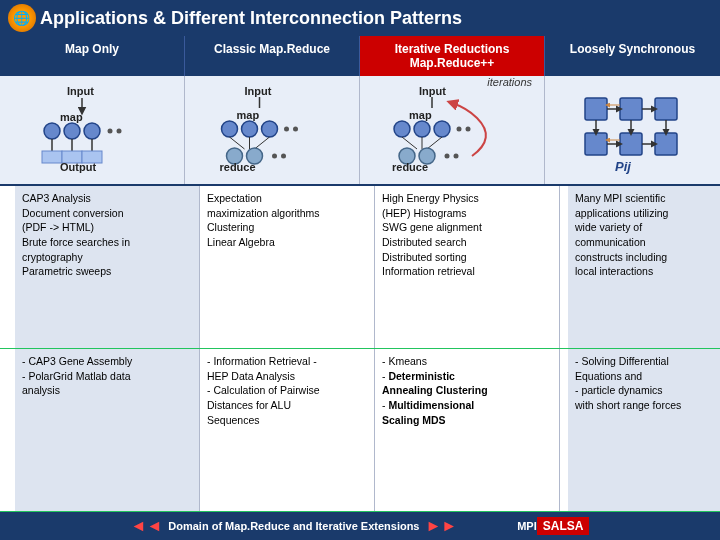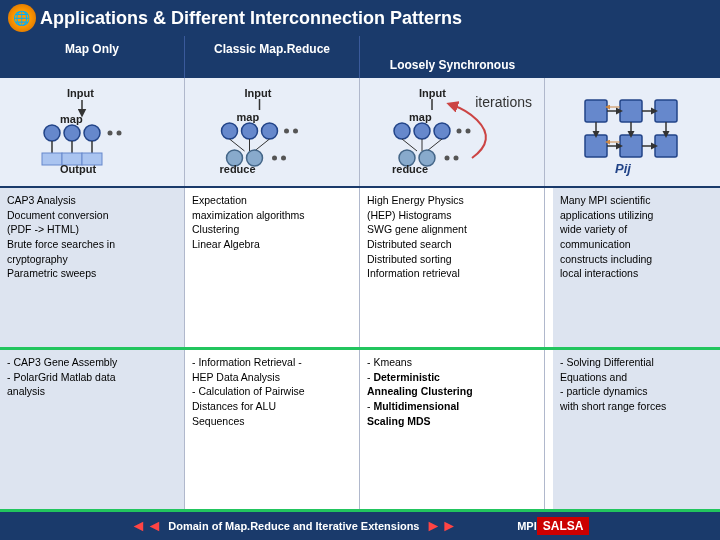--- a/index.html
+++ b/index.html
@@ -57,21 +57,21 @@
       padding: 6px 0;
       text-align: center;
       font-weight: bold;
       font-size: 12px;
       color: #fff;
       border-right: 1px solid #3a5a9b;
     }
     .col-header.accent {
       background: #c00;
     }
-    .col-header:last-child { border-right: none; margin-top: 16px; }
+    .col-header:last-child { border-right: none; }
 
     
     .diagram-row {
       display: grid;
       grid-template-columns: 185px 175px 185px 175px;
       background: #e8eef8;
       border-bottom: 2px solid #1a3a6b;
       min-height: 110px;
     }
     .diagram-cell {
@@ -90,22 +90,23 @@
 
     
     .content-rows {
       display: flex;
       flex-direction: column;
       flex: 1;
     }
     .content-row {
       display: grid;
       grid-template-columns: 185px 175px 185px 175px;
-      border-bottom: 3px solid #22c55e;
+      border-bottom: 1px solid #22c55e;
       flex: 1;
+      padding-left: 15px;
     }
     .content-cell {
       padding: 5px 7px;
       border-right: 1px solid #b0b8cc;
       font-size: 10.5px;
       line-height: 1.4;
       vertical-align: top;
     }
     .content-cell:last-child { border-right: none; }
     .content-cell.col1 { background: #dde4f0; }
@@ -149,42 +150,46 @@
     .salsa-badge {
       background: #c00;
       color: #fff;
       padding: 2px 6px;
       font-weight: bold;
       font-size: 12px;
     }
 
     .iterations-label {
       position: absolute;
-      top: 16px;
+      top: 0;
       right: 12px;
-      font-size: 14px;
+      font-style: italic;
+      font-size: 11px;
       color: #333;
     }
   </style>
 </head>
 <body>
 
 <div class="page-wrapper">
 
   <div class="title-bar">
     <div class="title-icon">🌐</div>
     <span>Applications &amp; Different Interconnection Patterns</span>
   </div>
 
   <div class="col-headers">
     <div class="col-header">
       <span>Map Only</span>
     </div>
     <div class="col-header">
       <span>Classic Map.Reduce</span>
+    </div>
+    <div class="col-header accent">
+      <span>Iterative Reductions Map.Reduce++</span>
     </div>
     <div class="col-header">
       <span>Loosely Synchronous</span>
     </div>
   </div>
 
   <div class="diagram-row">
 
     <div class="diagram-cell">
       <svg class="diagram" viewBox="0 0 160 95">

